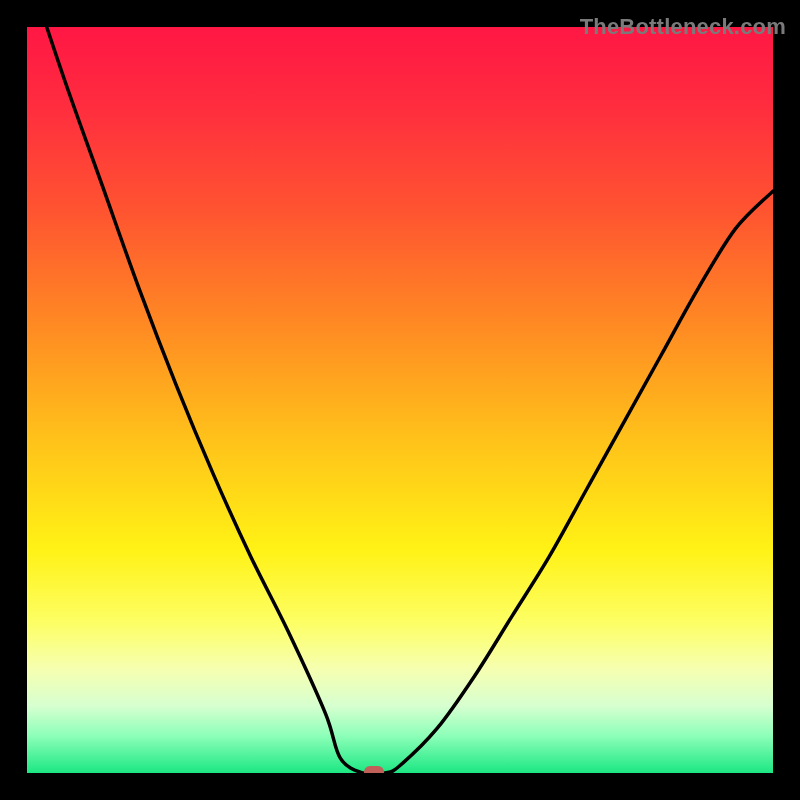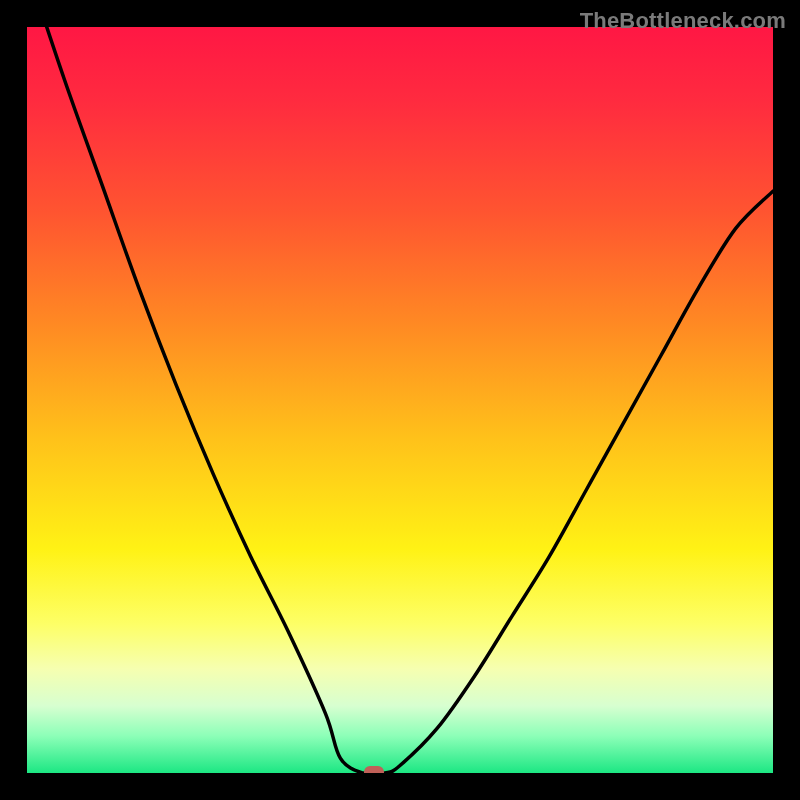--- a/index.html
+++ b/index.html
@@ -12,21 +12,21 @@
     font-family: Arial, Helvetica, sans-serif;
   }
   .frame {
     position: relative;
     width: 800px;
     height: 800px;
     background: #000;
   }
   .watermark {
     position: absolute;
-    top: 8px;
+    top: 14px;
     right: 14px;
     color: #7a7a7a;
     font-size: 22px;
     font-weight: 600;
     z-index: 5;
     letter-spacing: 0.2px;
     text-align: center;
   }
   .plot {
     position: absolute;

